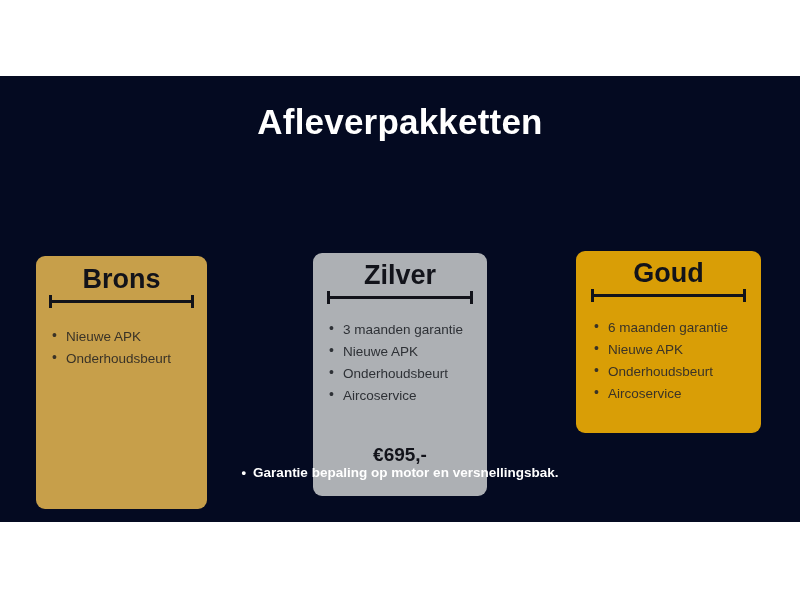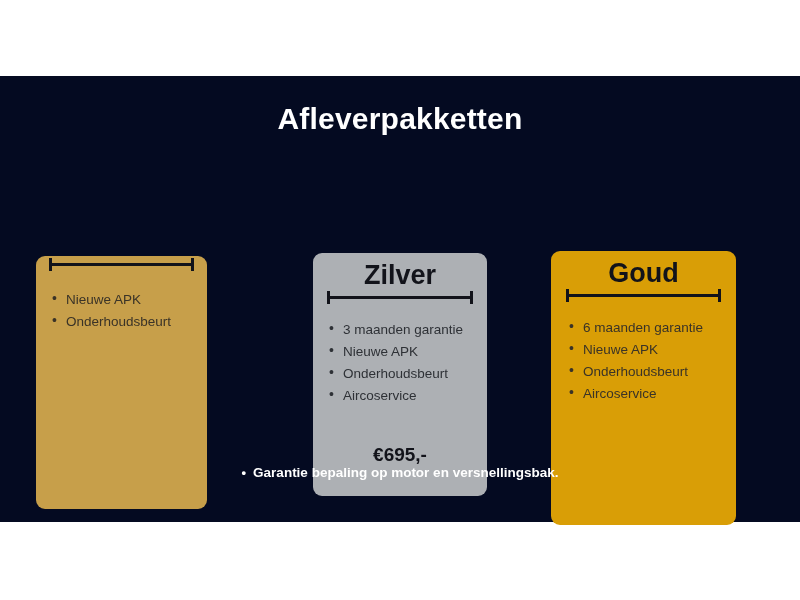--- a/index.html
+++ b/index.html
@@ -27,21 +27,21 @@
     height: 446px;
     background: #040a21;
   }
   #slide-title {
     position: absolute;
     left: 0;
     top: 26px;
     width: 800px;
     text-align: center;
     color: #ffffff;
-    font-size: 30px;
+    font-size: 35px;
     font-weight: bold;
     letter-spacing: 0.2px;
     font-family: "Liberation Sans", sans-serif;
   }
 
   .card {
     position: absolute;
     border-radius: 9px;
     box-sizing: border-box;
     padding: 0;
@@ -126,21 +126,21 @@
   #card-zilver {
     left: 313px; top: 177px; width: 174px; height: 243px;
     background: #adb0b4;
   }
   #card-zilver .card-title { margin-top: 8px; }
   #card-zilver .divider    { margin: 2px 14px 0 14px; }
   #card-zilver ul.feature-list { margin: 17px 0 0 14px; }
   #card-zilver .price { bottom: 30px; }
 
   #card-goud {
-    left: 551px; top: 175px; width: 185px; height: 274px;
+    left: 576px; top: 175px; width: 185px; height: 182px;
     background: #d99e06;
   }
   #card-goud .card-title { margin-top: 8px; }
   #card-goud .divider    { margin: 2px 15px 0 15px; }
   #card-goud ul.feature-list { margin: 17px 0 11px 16px; }
   #card-goud .price { bottom: 30px; }
 
   
   #footer-notes {
     position: absolute;
@@ -165,20 +165,21 @@
 </head>
 <body>
 
 <div id="stage">
 
   <div id="slide" style="background: rgb(4, 10, 33);">
 
     <div id="slide-title">Afleverpakketten</div>
 
     <div class="card bronze" id="card-brons" style="background: rgb(199, 159, 74);">
+      <div class="card-title">Brons</div>
       <div class="divider">
         <span class="cap left"></span>
         <span class="bar"></span>
         <span class="cap right"></span>
       </div>
       <ul class="feature-list">
         <li>Nieuwe APK</li>
         <li>Onderhoudsbeurt</li>
       </ul>
     </div>

